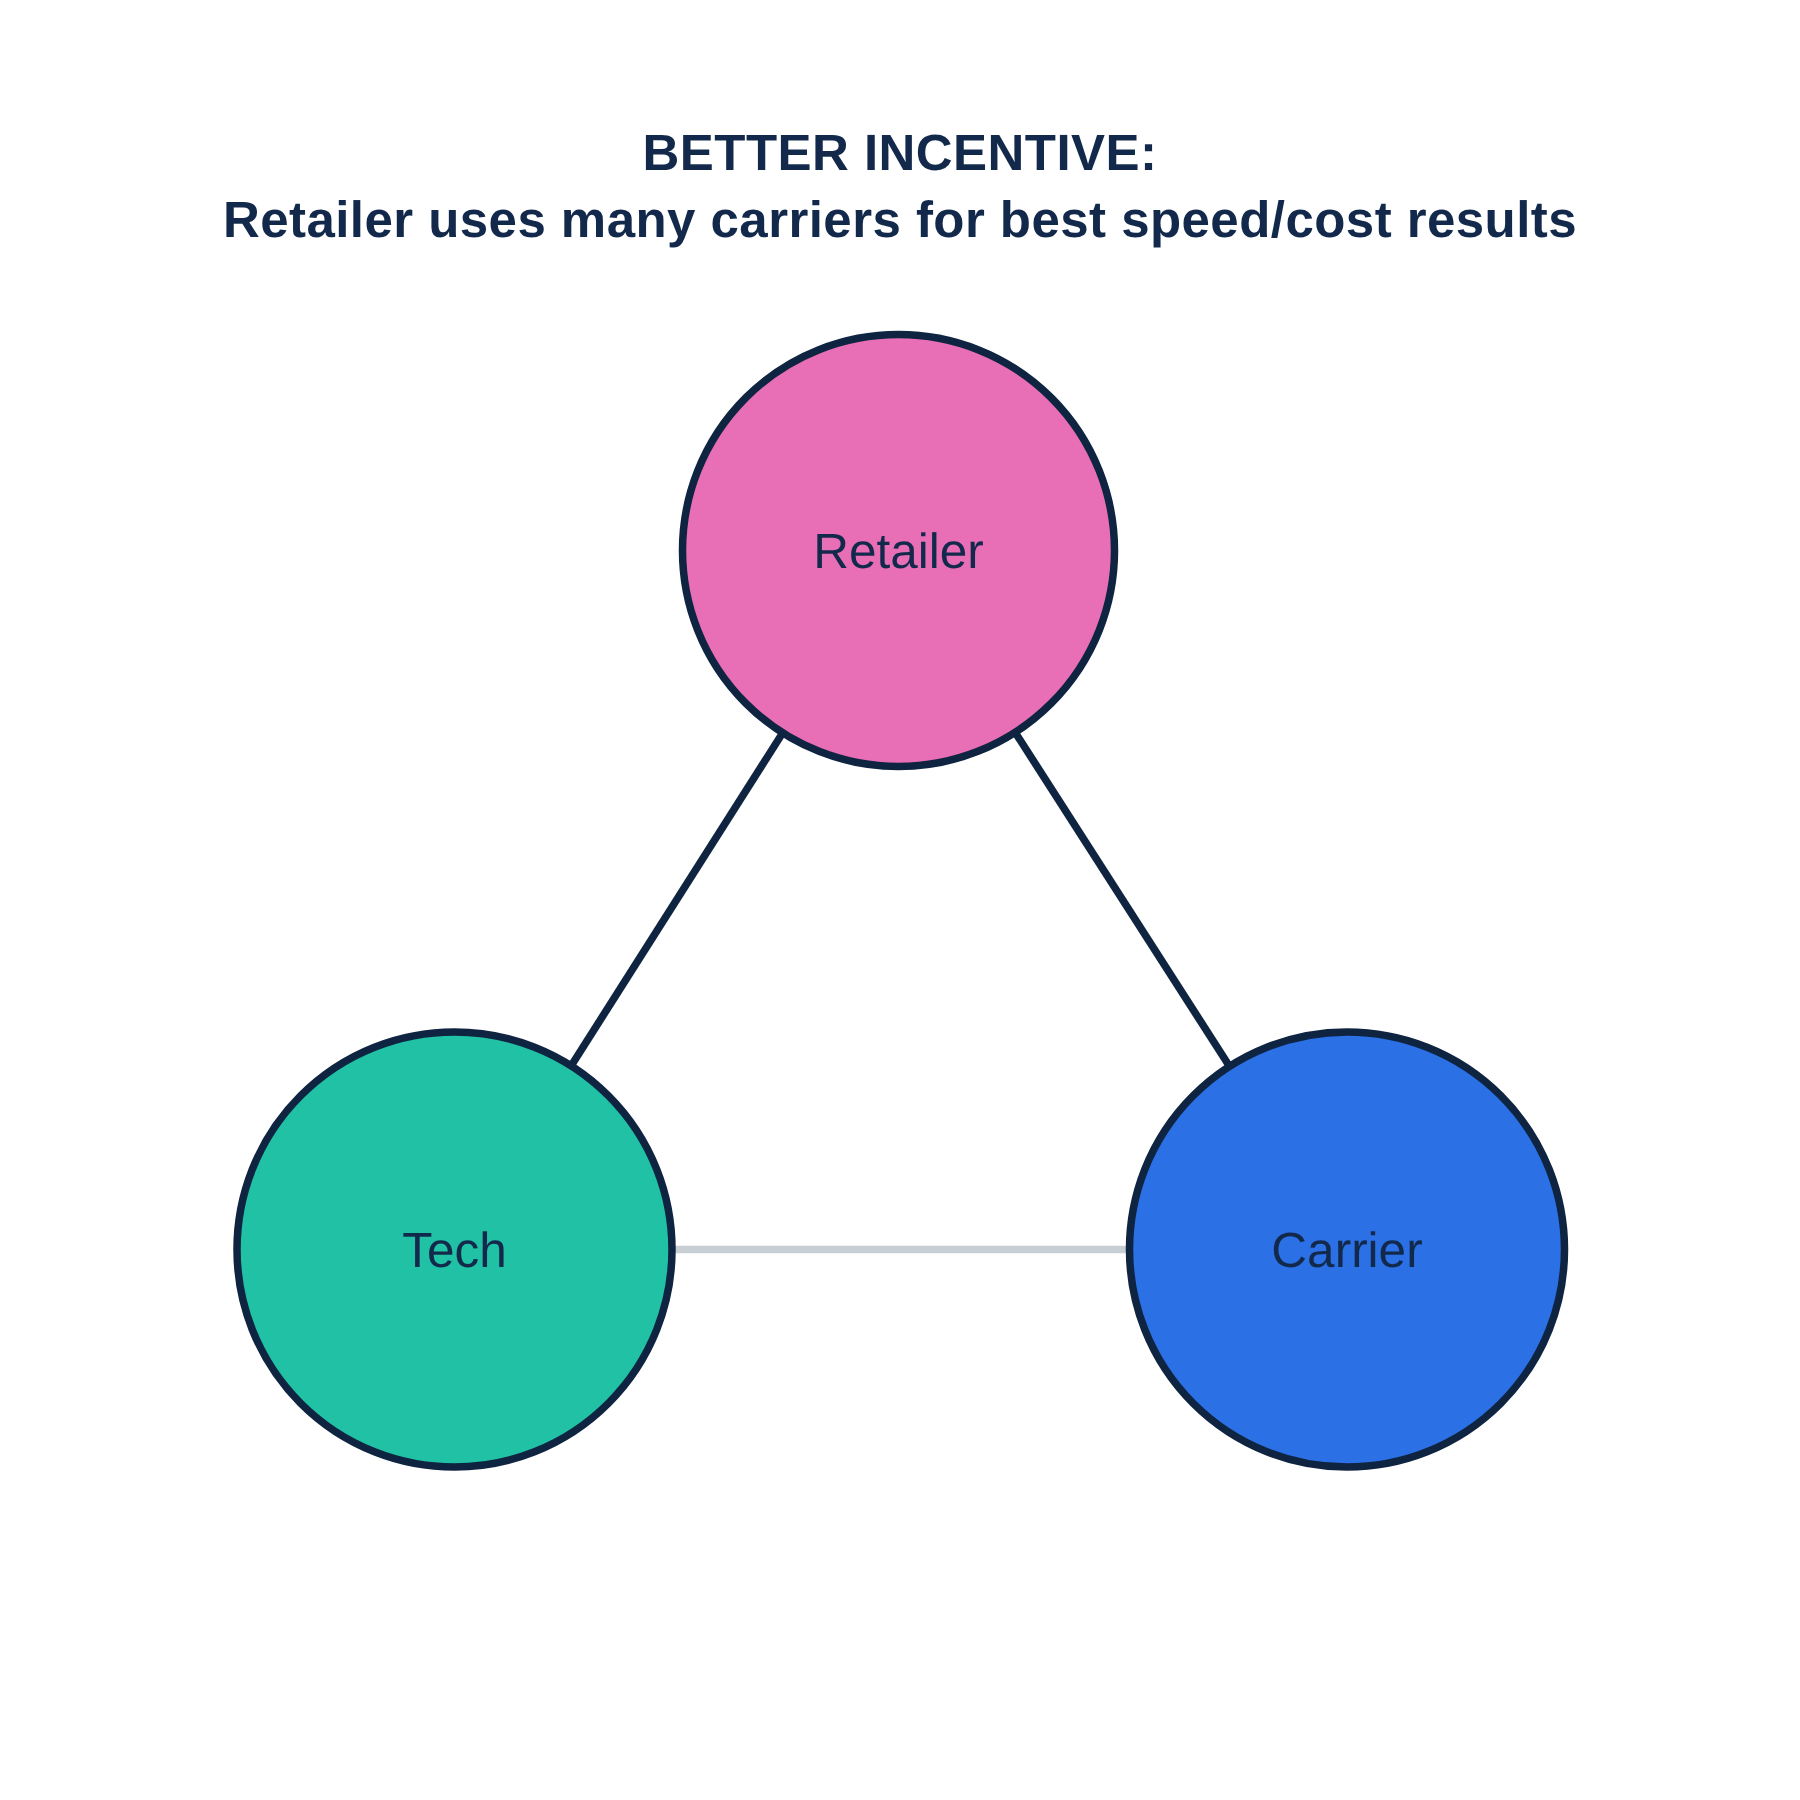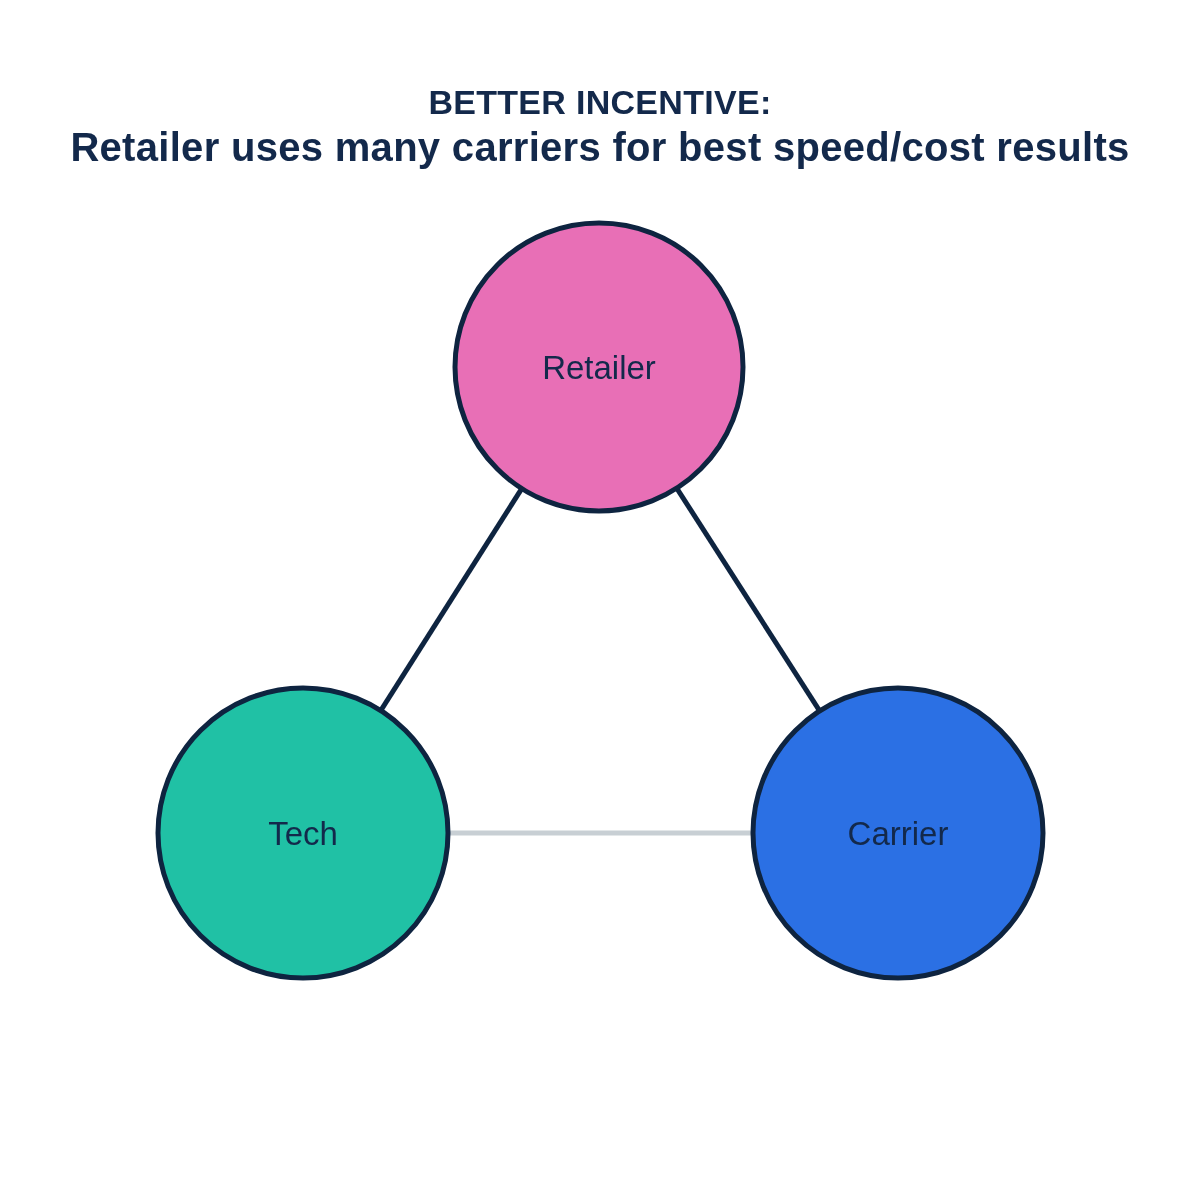--- a/index.html
+++ b/index.html
@@ -23,21 +23,21 @@
     text-align: center;
     color: #13294B;
     font-weight: 700;
     letter-spacing: 0.3px;
   }
   .title-line-1 {
     font-size: 34px;
     line-height: 44px;
   }
   .title-line-2 {
-    font-size: 40px;
+    font-size: 34px;
     line-height: 46px;
   }
   svg.diagram {
     position: absolute;
     top: 0;
     left: 0;
   }
   .node-label {
     font-family: "Liberation Sans", sans-serif;
     font-size: 33px;

